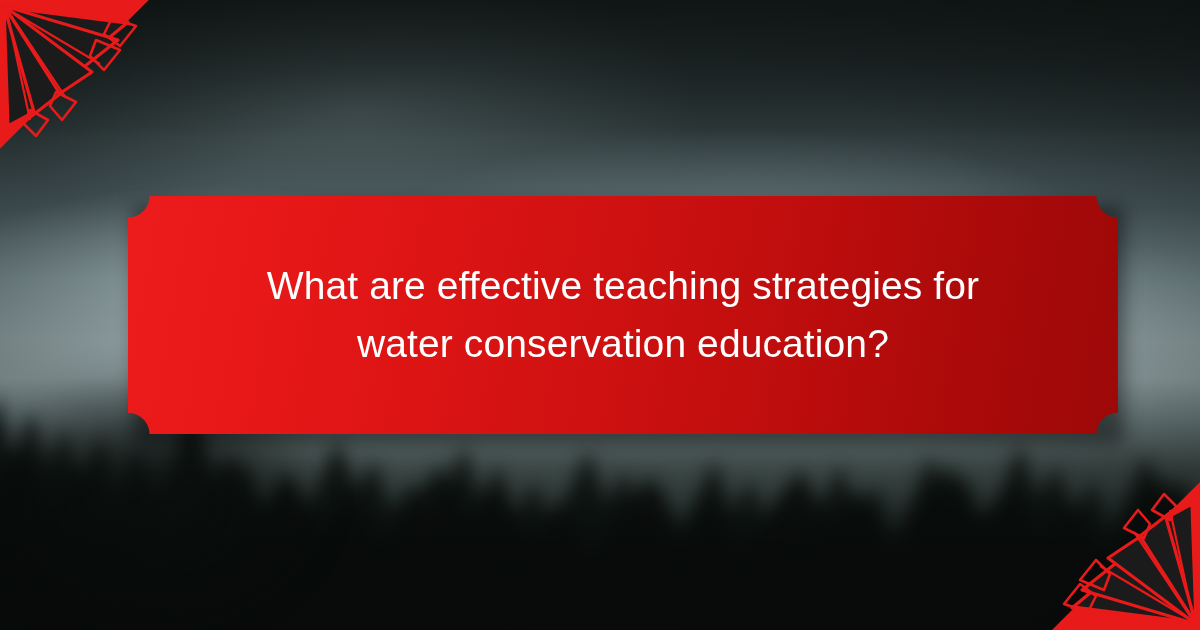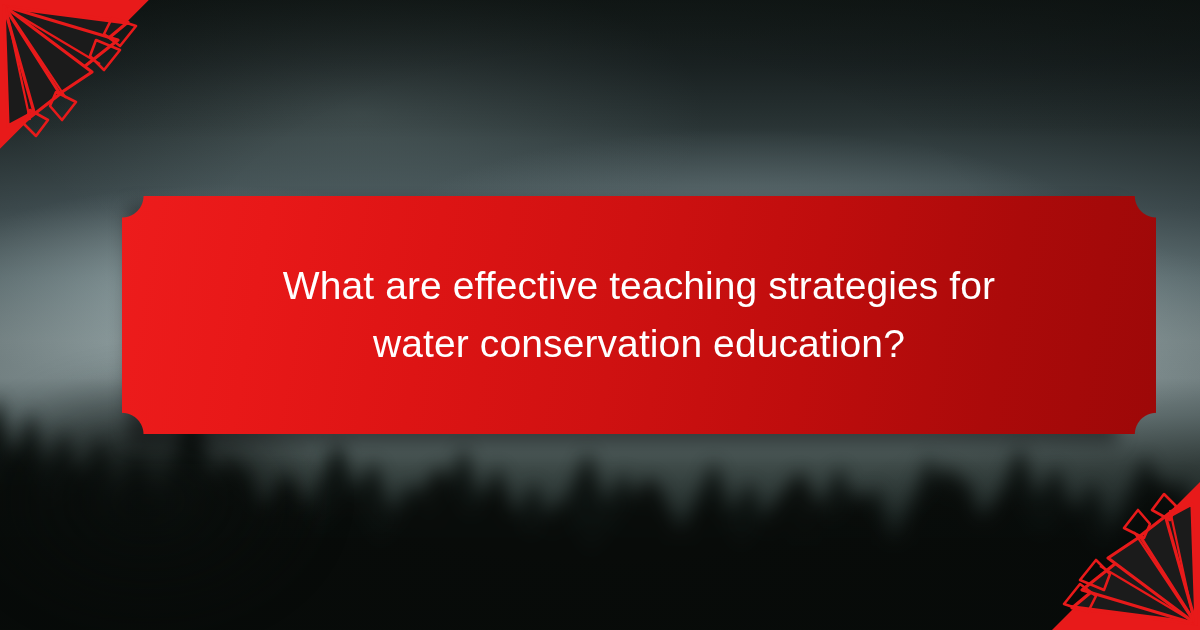--- a/index.html
+++ b/index.html
@@ -77,25 +77,24 @@
     height: 240px;
     pointer-events: none;
   }
   .corner svg { display:block; width:100%; height:100%; }
   .corner-tl { left: 0; top: 0; }
   .corner-br { right: 0; bottom: 0; transform: rotate(180deg); }
 
   
   .banner-wrap {
     position: absolute;
-    left: 122px;
+    left: 128px;
     top: 196px;
     width: 990px;
     height: 238px;
-    padding-left: 44px;
   }
   .banner-shadow {
     position: absolute;
     left: 6px;
     top: 10px;
     width: 990px;
     height: 238px;
     background: rgba(0,0,0,0.45);
     filter: blur(9px);
     border-radius: 4px;

